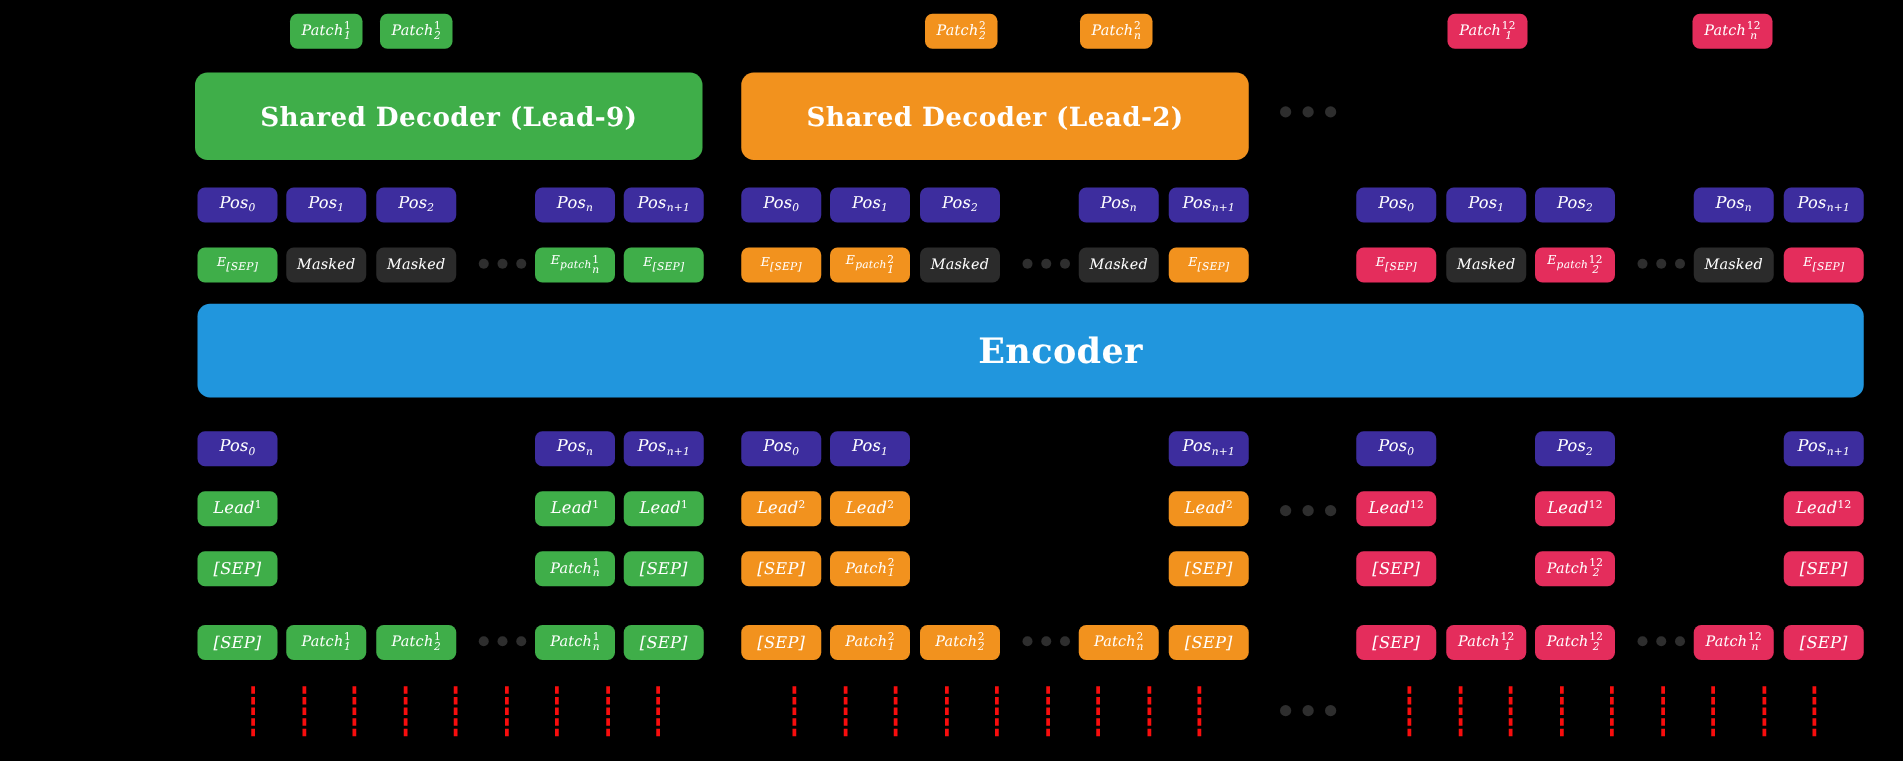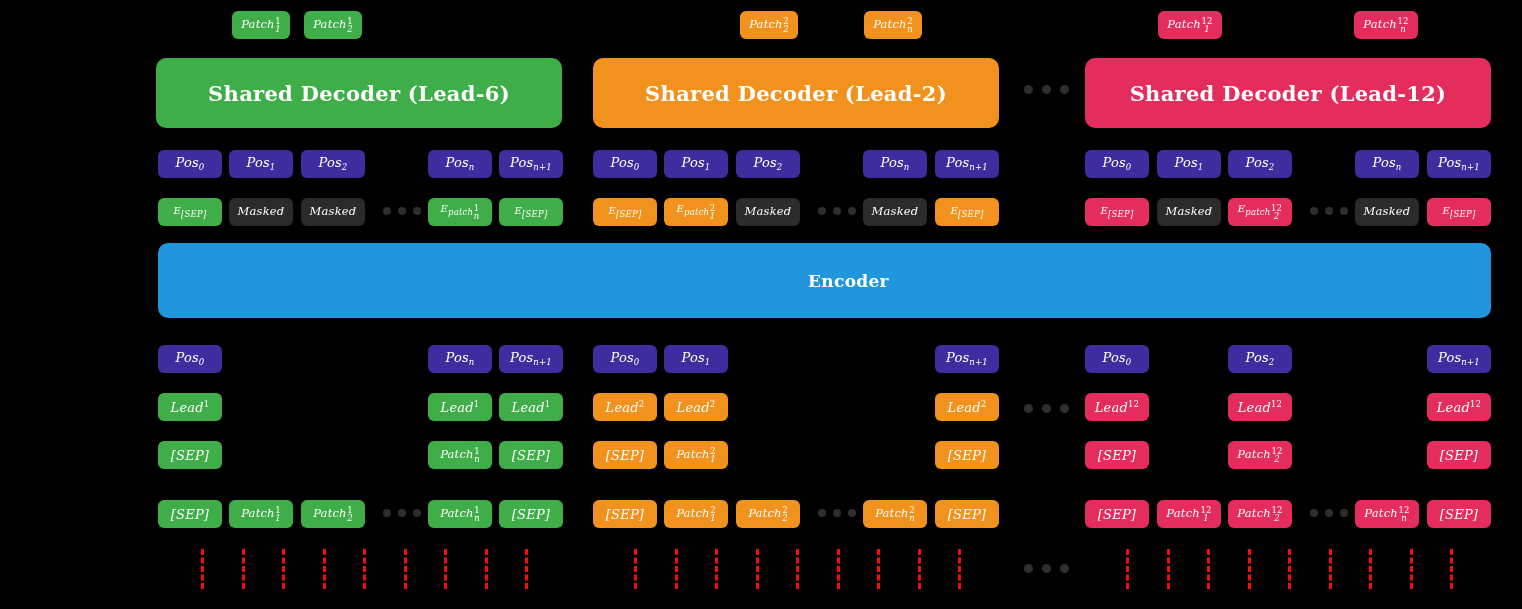--- a/index.html
+++ b/index.html
@@ -67,21 +67,21 @@
     align-items: center;
     justify-content: center;
     box-sizing: border-box;
     border-radius: 10px;
     color: #ffffff;
     font-weight: bold;
     font-size: 21px;
     letter-spacing: 0.3px;
     user-select: none;
   }
-  .bar.encoder { font-size: 17px; padding-left: 48px; }
+  .bar.encoder { font-size: 28px; padding-left: 48px; }
 
   
   .dots {
     position: absolute;
     display: flex;
     align-items: center;
     gap: 9px;
   }
   .dots i {
     display: block;
@@ -139,36 +139,33 @@
         </span></span>
   </div>
   <div class="chip c-pink small" style="left:1354px; top:11px; width:64px; height:28px;">
     <span>Patch<span class="supsub">
           <span class="s-up">12</span>
           <span class="s-dn">n</span>
         </span></span>
   </div>
 
   <div class="bar c-green" style="left:156px; top:58px; width:406px; height:70px;">
-    <span>Shared Decoder (Lead-6)</span>
+    <span>Shared Decoder (Lead-9)</span>
   </div>
 
   <div class="bar c-orange" style="left:593px; top:58px; width:406px; height:70px;align-items:center;">
     <span>Shared Decoder (Lead-2)</span>
   </div>
 
   <div class="dots" style="left:1024px; top:85px;">
     <i></i>
       <i></i>
       <i></i>
   </div>
 
-  <div class="bar c-pink" style="left:1085px; top:58px; width:406px; height:70px;">
-    <span>Shared Decoder (Lead-12)</span>
-  </div>
 
   <div class="chip c-purple" style="left:158px; top:150px; width:64px; height:28px;">
       <span>Pos<span class="sub">0</span></span>
     </div>
   <div class="chip c-purple" style="left:229px; top:150px; width:64px; height:28px;">
       <span>Pos<span class="sub">1</span></span>
     </div>
   <div class="chip c-purple" style="left:301px; top:150px; width:64px; height:28px;">
       <span>Pos<span class="sub">2</span></span>
     </div>

